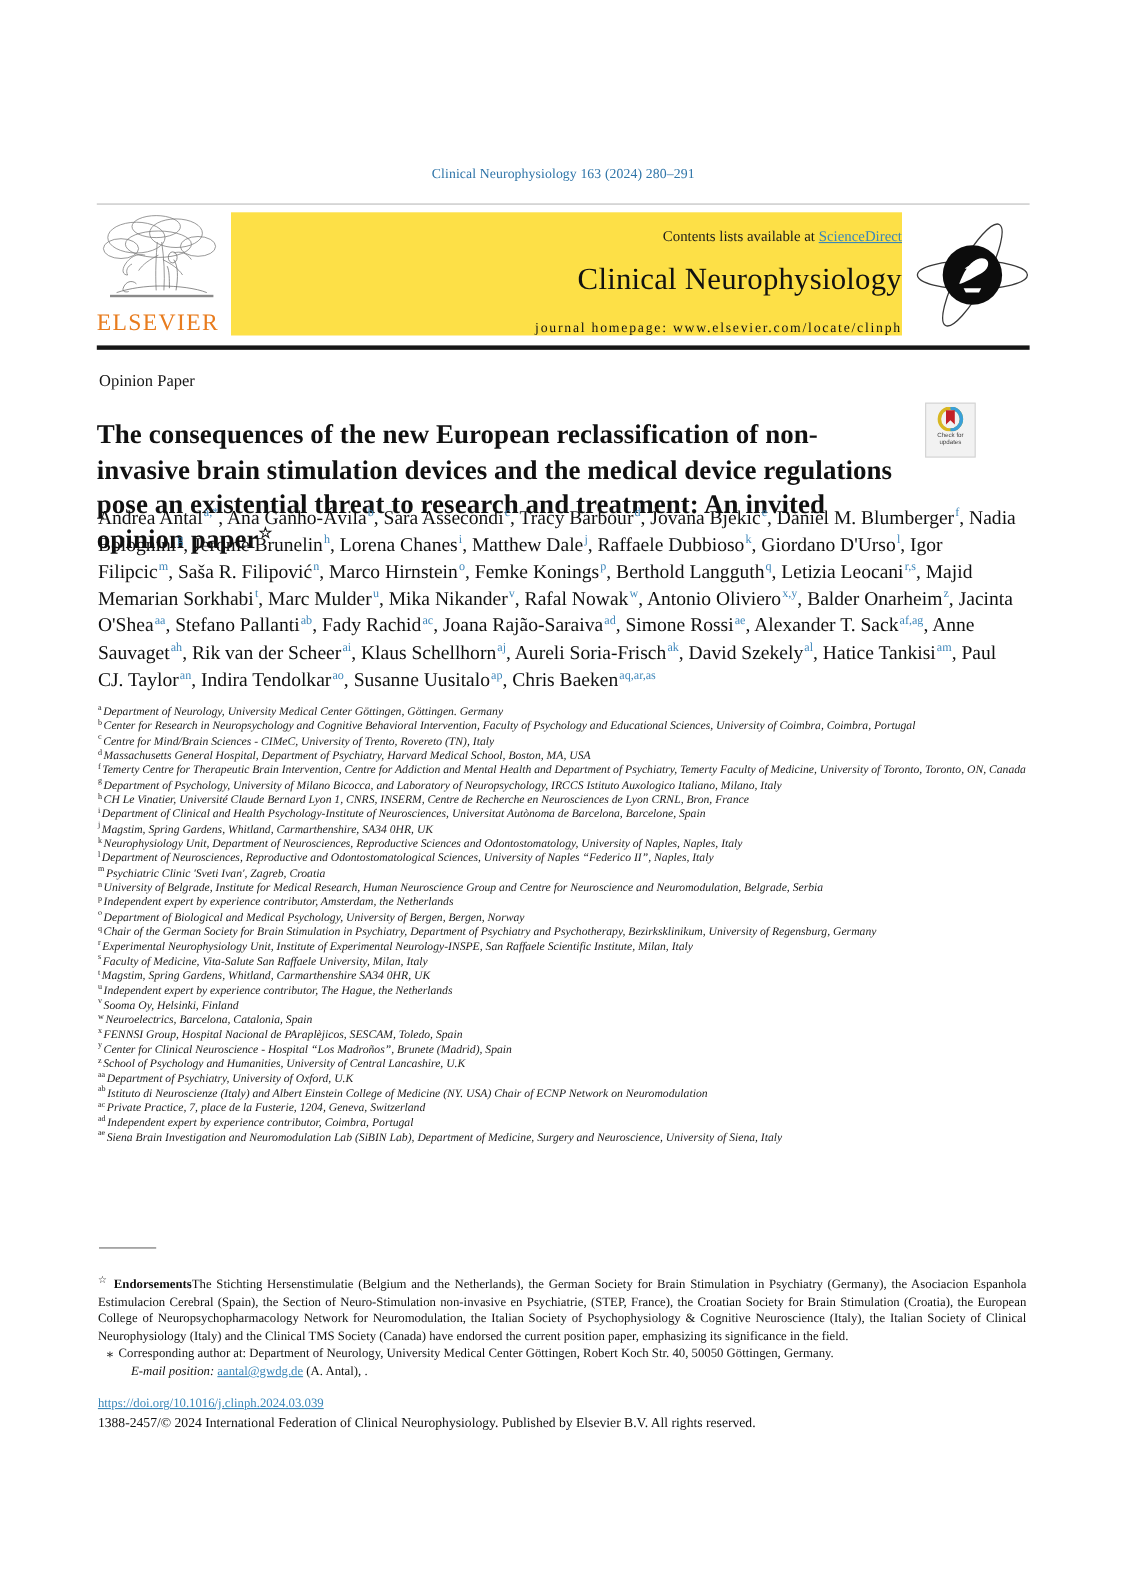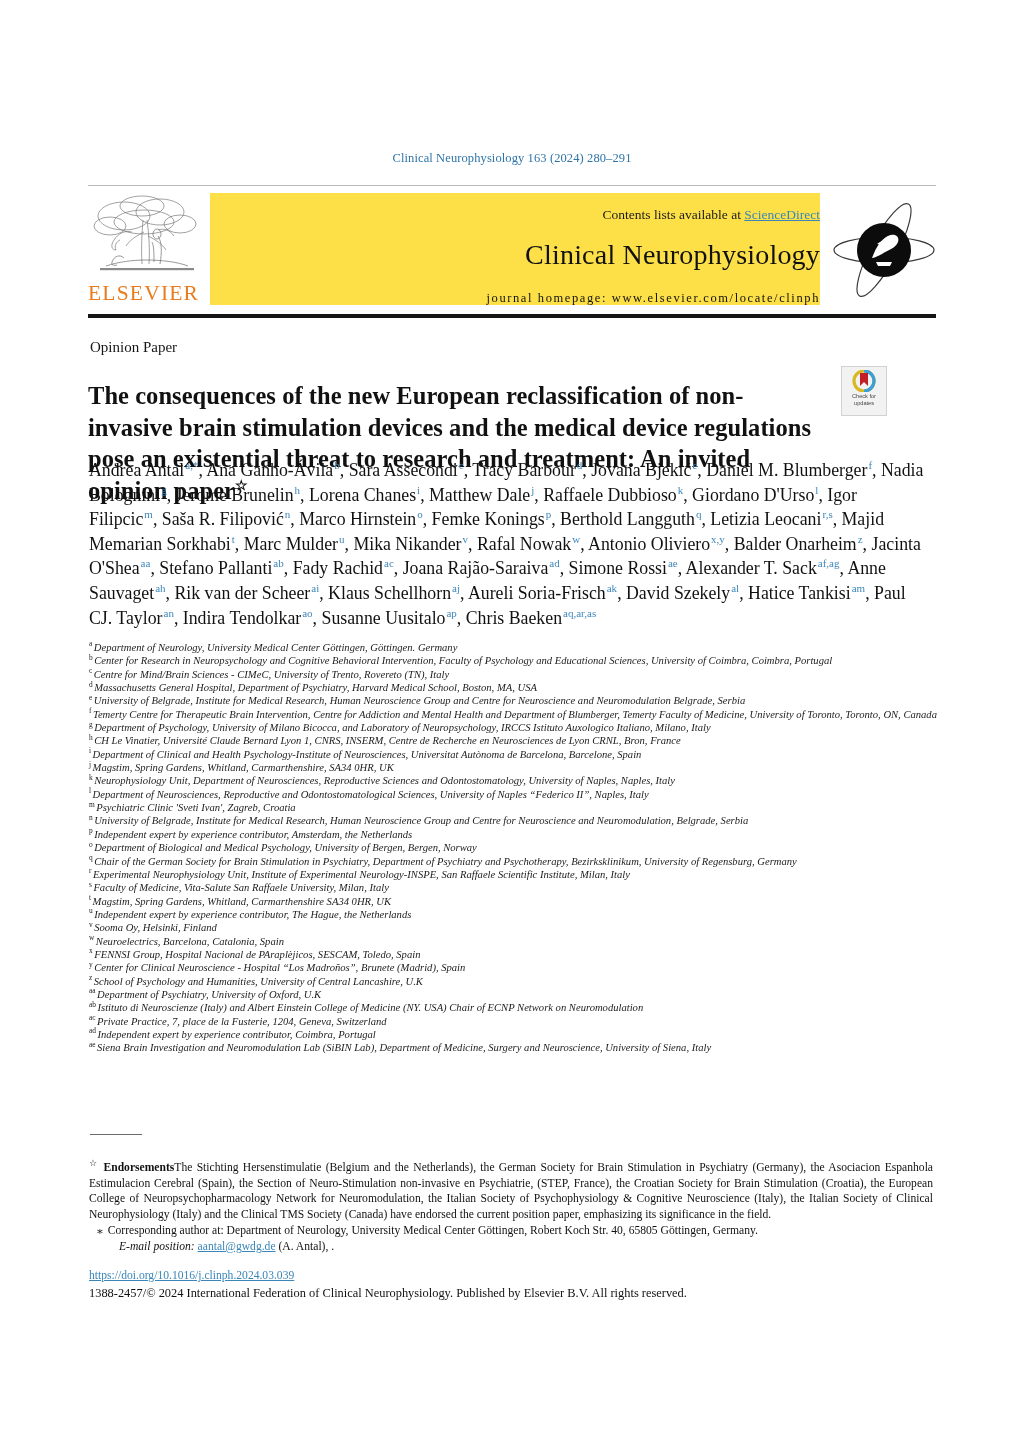--- a/index.html
+++ b/index.html
@@ -350,22 +350,21 @@
     </div>
   </div>
 
   <div class="authors"><span>Andrea Antal</span><sup>a,*</sup>, <span>Ana Ganho-Ávila</span><sup>b</sup>, <span>Sara Assecondi</span><sup>c</sup>, <span>Tracy Barbour</span><sup>d</sup>, <span>Jovana Bjekić</span><sup>e</sup>, <span>Daniel M. Blumberger</span><sup>f</sup>, <span>Nadia Bolognini</span><sup>g</sup>, <span>Jerome Brunelin</span><sup>h</sup>, <span>Lorena Chanes</span><sup>i</sup>, <span>Matthew Dale</span><sup>j</sup>, <span>Raffaele Dubbioso</span><sup>k</sup>, <span>Giordano D'Urso</span><sup>l</sup>, <span>Igor Filipcic</span><sup>m</sup>, <span>Saša R. Filipović</span><sup>n</sup>, <span>Marco Hirnstein</span><sup>o</sup>, <span>Femke Konings</span><sup>p</sup>, <span>Berthold Langguth</span><sup>q</sup>, <span>Letizia Leocani</span><sup>r,s</sup>, <span>Majid Memarian Sorkhabi</span><sup>t</sup>, <span>Marc Mulder</span><sup>u</sup>, <span>Mika Nikander</span><sup>v</sup>, <span>Rafal Nowak</span><sup>w</sup>, <span>Antonio Oliviero</span><sup>x,y</sup>, <span>Balder Onarheim</span><sup>z</sup>, <span>Jacinta O'Shea</span><sup>aa</sup>, <span>Stefano Pallanti</span><sup>ab</sup>, <span>Fady Rachid</span><sup>ac</sup>, <span>Joana Rajão-Saraiva</span><sup>ad</sup>, <span>Simone Rossi</span><sup>ae</sup>, <span>Alexander T. Sack</span><sup>af,ag</sup>, <span>Anne Sauvaget</span><sup>ah</sup>, <span>Rik van der Scheer</span><sup>ai</sup>, <span>Klaus Schellhorn</span><sup>aj</sup>, <span>Aureli Soria-Frisch</span><sup>ak</sup>, <span>David Szekely</span><sup>al</sup>, <span>Hatice Tankisi</span><sup>am</sup>, <span>Paul CJ. Taylor</span><sup>an</sup>, <span>Indira Tendolkar</span><sup>ao</sup>, <span>Susanne Uusitalo</span><sup>ap</sup>, <span>Chris Baeken</span><sup>aq,ar,as</sup></div>
 
   <div class="affiliations">
       <p class="aff"><sup>a</sup><span>Department of Neurology, University Medical Center Göttingen, Göttingen. Germany</span></p>
       <p class="aff"><sup>b</sup><span>Center for Research in Neuropsychology and Cognitive Behavioral Intervention, Faculty of Psychology and Educational Sciences, University of Coimbra, Coimbra, Portugal</span></p>
       <p class="aff"><sup>c</sup><span>Centre for Mind/Brain Sciences - CIMeC, University of Trento, Rovereto (TN), Italy</span></p>
       <p class="aff"><sup>d</sup><span>Massachusetts General Hospital, Department of Psychiatry, Harvard Medical School, Boston, MA, USA</span></p>
-      <p class="aff"><sup>e</sup><span>University of Belgrade, Institute for Medical Research, Human Neuroscience Group and Centre for Neuroscience and Neuromodulation Belgrade, Serbia</span></p>
-      <p class="aff"><sup>f</sup><span>Temerty Centre for Therapeutic Brain Intervention, Centre for Addiction and Mental Health and Department of Blumberger, Temerty Faculty of Medicine, University of Toronto, Toronto, ON, Canada</span></p>
+      <p class="aff"><sup>f</sup><span>Temerty Centre for Therapeutic Brain Intervention, Centre for Addiction and Mental Health and Department of Psychiatry, Temerty Faculty of Medicine, University of Toronto, Toronto, ON, Canada</span></p>
       <p class="aff"><sup>g</sup><span>Department of Psychology, University of Milano Bicocca, and Laboratory of Neuropsychology, IRCCS Istituto Auxologico Italiano, Milano, Italy</span></p>
       <p class="aff"><sup>h</sup><span>CH Le Vinatier, Université Claude Bernard Lyon 1, CNRS, INSERM, Centre de Recherche en Neurosciences de Lyon CRNL, Bron, France</span></p>
       <p class="aff"><sup>i</sup><span>Department of Clinical and Health Psychology-Institute of Neurosciences, Universitat Autònoma de Barcelona, Barcelone, Spain</span></p>
       <p class="aff"><sup>j</sup><span>Magstim, Spring Gardens, Whitland, Carmarthenshire, SA34 0HR, UK</span></p>
       <p class="aff"><sup>k</sup><span>Neurophysiology Unit, Department of Neurosciences, Reproductive Sciences and Odontostomatology, University of Naples, Naples, Italy</span></p>
       <p class="aff"><sup>l</sup><span>Department of Neurosciences, Reproductive and Odontostomatological Sciences, University of Naples “Federico II”, Naples, Italy</span></p>
       <p class="aff"><sup>m</sup><span>Psychiatric Clinic 'Sveti Ivan', Zagreb, Croatia</span></p>
       <p class="aff"><sup>n</sup><span>University of Belgrade, Institute for Medical Research, Human Neuroscience Group and Centre for Neuroscience and Neuromodulation, Belgrade, Serbia</span></p>
       <p class="aff"><sup>p</sup><span>Independent expert by experience contributor, Amsterdam, the Netherlands</span></p>
       <p class="aff"><sup>o</sup><span>Department of Biological and Medical Psychology, University of Bergen, Bergen, Norway</span></p>
@@ -385,21 +384,21 @@
       <p class="aff"><sup>ad</sup><span>Independent expert by experience contributor, Coimbra, Portugal</span></p>
       <p class="aff"><sup>ae</sup><span>Siena Brain Investigation and Neuromodulation Lab (SiBIN Lab), Department of Medicine, Surgery and Neuroscience, University of Siena, Italy</span></p>
     </div>
 
   <div class="foot-rule"></div>
   <div class="footnotes">
     <div class="fn-endorse">
       <span class="star">☆</span><b>Endorsements</b><span>The Stichting Hersenstimulatie (Belgium and the Netherlands), the German Society for Brain Stimulation in Psychiatry (Germany), the Asociacion Espanhola Estimulacion Cerebral (Spain), the Section of Neuro-Stimulation non-invasive en Psychiatrie, (STEP, France), the Croatian Society for Brain Stimulation (Croatia), the European College of Neuropsychopharmacology Network for Neuromodulation, the Italian Society of Psychophysiology &amp; Cognitive Neuroscience (Italy), the Italian Society of Clinical Neurophysiology (Italy) and the Clinical TMS Society (Canada) have endorsed the current position paper, emphasizing its significance in the field.</span>
     </div>
     <div class="fn-corr">
-      <span class="ast">⁎</span><span>Corresponding author at: Department of Neurology, University Medical Center Göttingen, Robert Koch Str. 40, 65805 Göttingen, Germany.</span>
+      <span class="ast">⁎</span><span>Corresponding author at: Department of Neurology, University Medical Center Göttingen, Robert Koch Str. 40, 50050 Göttingen, Germany.</span>
     </div>
     <div class="fn-email">
       <i>E-mail position:</i>
       <a class="link" href="#">aantal@gwdg.de</a>
       <span>(A. Antal), .</span>
     </div>
   </div>
 
   <a class="doi" href="#">https://doi.org/10.1016/j.clinph.2024.03.039</a>
   <div class="copyright">1388-2457/© 2024 International Federation of Clinical Neurophysiology. Published by Elsevier B.V. All rights reserved.</div>

